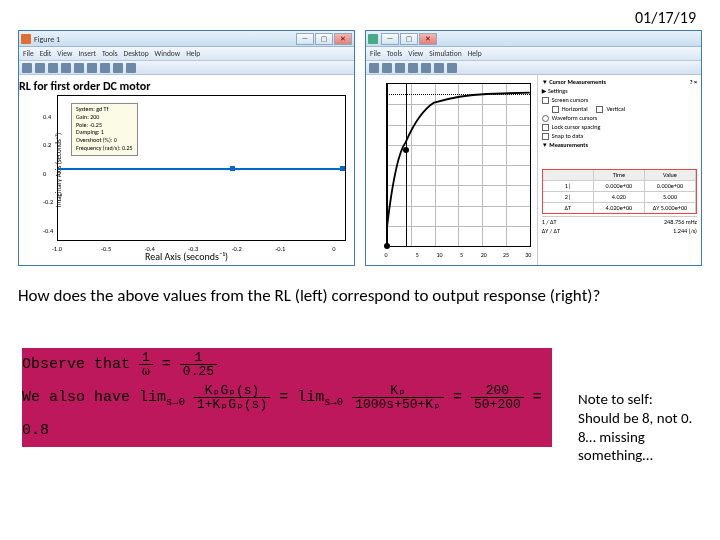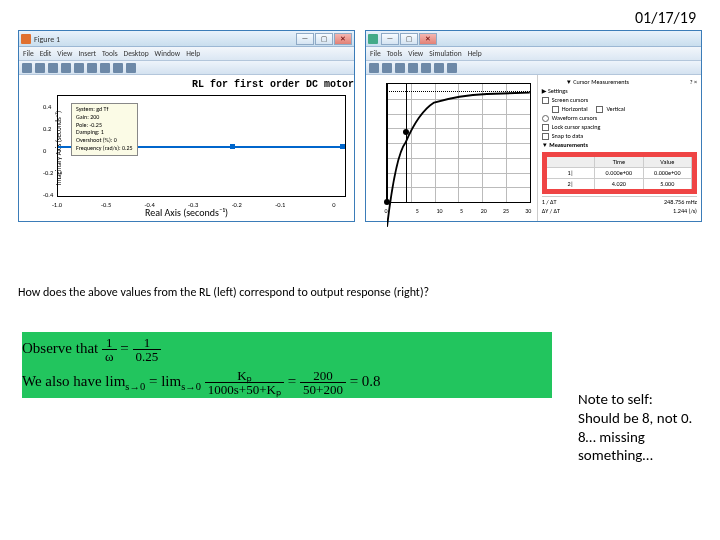--- a/index.html
+++ b/index.html
@@ -7,21 +7,21 @@
     width: 720px; height: 540px;
     background: #fff;
     font-family: Calibri, Arial, sans-serif;
     font-size: 12px;
     position: relative;
     overflow: hidden;
   }
   .date { position: absolute; top: 8px; right: 24px; font-size: 16px; }
   .figures-row {
     position: absolute; top: 30px; left: 18px; right: 18px;
-    display: flex; gap: 10px; height: 192px;
+    display: flex; gap: 10px; height: 236px;
   }
   .matlab-window {
     flex: 1; border: 1px solid #3b7cb8; background: #fff;
     display: flex; flex-direction: column; font-size: 8px;
   }
   .win-titlebar {
     background: linear-gradient(#e8f1fb, #c9deee);
     border-bottom: 1px solid #9cb7d4;
     display: flex; align-items: center; height: 16px;
     padding: 0 2px; gap: 3px;
@@ -40,21 +40,21 @@
     border-bottom: 1px solid #b3c6db; height: 14px;
     display: flex; gap: 6px; padding: 0 4px; font-size: 7.5px; color: #333; align-items: center;
   }
   .toolbar {
     background: linear-gradient(#eef4fb,#d4e2f0);
     border-bottom: 1px solid #b3c6db; height: 14px;
     display: flex; gap: 3px; padding: 0 3px; align-items: center;
   }
   .tb-ico { width: 10px; height: 10px; background: #6d89a8; border-radius: 1px; }
   .plot-area { flex: 1; position: relative; background: #fff; }
-  .plot-title { text-align: right; font-size: 10px; font-weight: bold; margin-top: 4px; font-family: Liberation Mono, monospace; }
+  .plot-title { text-align: left; font-size: 12px; font-weight: bold; margin-top: 4px; }
   .axes-left {
     position: absolute; left: 38px; right: 8px; top: 20px; bottom: 24px;
     border: 1px solid #000;
   }
   .ylabel-left {
     position: absolute; left: 2px; top: 50%; transform: translateY(-50%) rotate(-90deg);
     transform-origin: center; font-size: 7px; white-space: nowrap;
   }
   .xlabel-left { position: absolute; bottom: 2px; left: 50%; transform: translateX(-50%); font-size: 10px; }
   .xtick-l { position: absolute; bottom: 12px; font-size: 6.5px; transform: translateX(-50%); }
@@ -70,34 +70,34 @@
   .scope-plot { flex: 1.1; position: relative; background: #fff; border-right: 1px solid #ccc; }
   .scope-axes { position: absolute; left: 20px; right: 6px; top: 8px; bottom: 18px; border: 1px solid #000; }
   .scope-grid-v { position: absolute; top: 0; bottom: 0; width: 1px; background: #bbb; }
   .scope-grid-h { position: absolute; left: 0; right: 0; height: 1px; background: #bbb; }
   .scope-curve { position: absolute; inset: 0; }
   .scope-xtick { position: absolute; bottom: 6px; font-size: 6px; transform: translateX(-50%); }
   .scope-marker { position: absolute; width: 6px; height: 6px; border-radius: 50%; background: #000; transform: translate(-50%,-50%); }
   .scope-vline { position: absolute; top: 0; bottom: 0; width: 1px; background: #000; }
   .scope-hline-dot { position: absolute; left: 0; right: 0; border-top: 1px dotted #000; }
   .scope-panel { flex: 1; padding: 3px 4px; font-size: 6.2px; background: #fff; }
-  .sp-head { display: flex; justify-content: space-between; font-weight: normal; margin-left: 24px; }
+  .sp-head { display: flex; justify-content: space-between; font-weight: bold; }
   .sp-row { display: flex; align-items: center; gap: 3px; margin-top: 1px; }
   .chk { width: 7px; height: 7px; border: 1px solid #666; display: inline-block; }
   .rad { width: 7px; height: 7px; border: 1px solid #666; border-radius: 50%; display: inline-block; }
-  .meas-table { margin-top: 3px; border: 5px solid #ef4444; width: 100%; }
+  .meas-table { margin-top: 20px; border: 1px solid #ef4444; width: 100%; }
   .meas-h { display: flex; background: #eee; }
   .meas-h > div, .meas-r > div { flex: 1; text-align: center; border-right: 1px solid #ccc; padding: 1px 0; }
   .meas-r { display: flex; border-top: 1px solid #ccc; }
   .statusbar { height: 12px; background: linear-gradient(#eef4fb,#d4e2f0); border-top: 1px solid #b3c6db; display: flex; justify-content: space-between; padding: 0 4px; font-size: 6.5px; align-items: center; color: #555; }
-  .question { position: absolute; top: 285px; left: 18px; right: 18px; font-size: 12px; }
+  .question { position: absolute; top: 285px; left: 18px; right: 18px; font-size: 17px; }
   .math-block {
-    position: absolute; top: 332px; left: 22px; width: 530px;
-    font-family: Liberation Serif, serif; font-size: 15px; line-height: 2.2;
-    background: #22c55e;
+    position: absolute; top: 348px; left: 22px; width: 530px;
+    font-family: Liberation Mono, monospace; font-size: 15px; line-height: 2.2;
+    background: #be185d;
   }
   .frac { display: inline-block; text-align: center; vertical-align: middle; font-size: 13px; line-height: 1; }
   .frac .n { display: block; border-bottom: 1px solid #000; padding: 0 3px; }
   .frac .d { display: block; padding: 0 3px; }
   sub { font-size: 0.7em; }
   .note {
     position: absolute; top: 390px; right: 22px; width: 120px;
     font-size: 15px; line-height: 1.25;
   }
 </style>
@@ -261,20 +261,25 @@
           <div class="meas-r">
               <div>1|</div>
               <div>0.000e+00</div>
               <div>0.000e+00</div>
             </div>
           <div class="meas-r">
               <div>2|</div>
               <div>4.020</div>
               <div>5.000</div>
             </div>
+          <div class="meas-r">
+              <div>ΔT</div>
+              <div>4.020e+00</div>
+              <div><span>ΔY</span> <span>5.000e+00</span></div>
+            </div>
         </div>
         <div class="sp-row" style="justify-content:space-between;border-top:1px solid #ccc;margin-top:2px;padding-top:1px">
             <span>1 / ΔT</span>
             <span>248.756 mHz</span>
           </div>
         <div class="sp-row" style="justify-content:space-between">
             <span>ΔY / ΔT</span>
             <span>1.244 (/s)</span>
           </div>
       </div>
@@ -286,20 +291,21 @@
 
 <div class="math-block">
   <div>
     <span>Observe that </span>
     <span class="frac"><span class="n">1</span><span class="d">ω</span></span>
     =
     <span class="frac"><span class="n">1</span><span class="d">0.25</span></span>
   </div>
   <div>
     <span>We also have lim</span><sub>s→0</sub>
+    <span class="frac"><span class="n">KₚGₚ(s)</span><span class="d">1+KₚGₚ(s)</span></span>
     = lim<sub>s→0</sub>
     <span class="frac"><span class="n">Kₚ</span><span class="d">1000s+50+Kₚ</span></span>
     =
     <span class="frac"><span class="n">200</span><span class="d">50+200</span></span>
     <span> = 0.8</span>
   </div>
 </div>
 
 <div class="note">Note to self: Should be 8, not 0. 8… missing something…</div>
 

